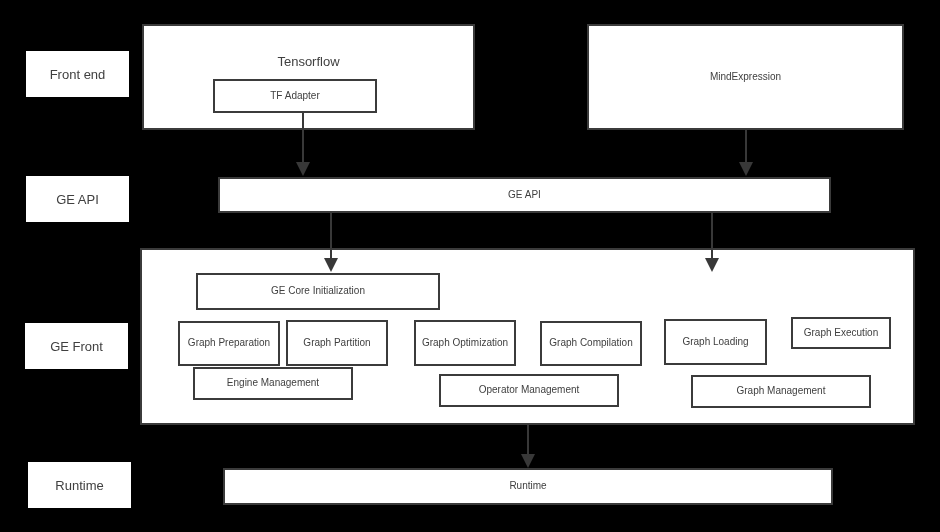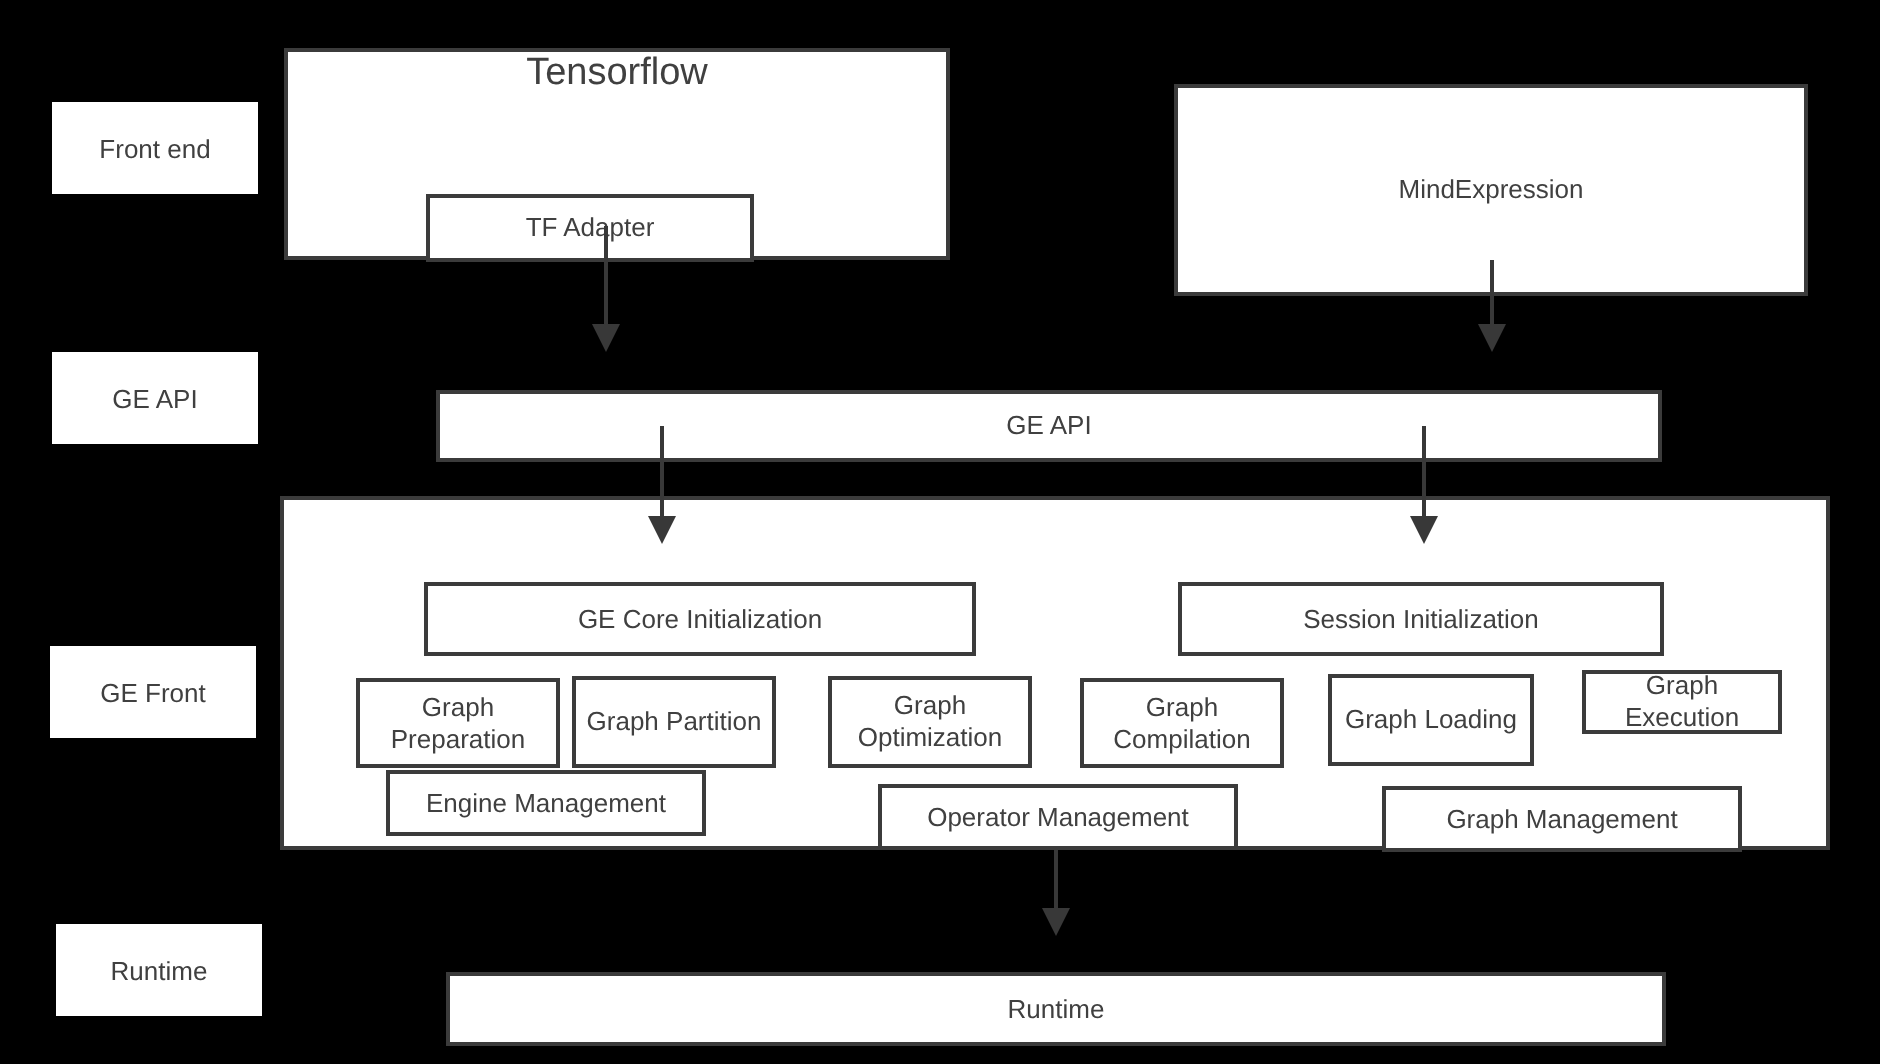--- a/index.html
+++ b/index.html
@@ -7,29 +7,29 @@
     width: 940px; height: 532px;
     position: relative;
     background: var(--background, #000);
     font-family: "Liberation Sans", sans-serif;
     color: var(--text, #404040);
     overflow: hidden;
   }
   .abs { position: absolute; box-sizing: border-box; }
   .panel { background: var(--box_fill, #fff); border: 2px solid var(--border, #3b3b3b); }
   .center { display: flex; align-items: center; justify-content: center; text-align: center; }
-  .lbl { font-size: 13px; line-height: 1.22; margin-top: 18px; }
+  .lbl { font-size: 10px; line-height: 1.22; }
   .rowlabel {
     position: absolute; box-sizing: border-box;
     width: 103px; height: 46px;
     background: var(--box_fill, #fff);
     display: flex; align-items: center; justify-content: center;
     font-size: 13px;
   }
-  .tf-title { text-align: center; font-size: 19px; }
+  .tf-title { text-align: center; margin-top: 28px; font-size: 13px; }
   .arrow {
     position: absolute; width: 14px;
     display: flex; flex-direction: column; align-items: center;
   }
   .arrow-line { width: 2px; flex: 1; background: var(--arrow, #383838); }
   .arrow-head {
     width: 0; height: 0;
     border-left: 7px solid transparent;
     border-right: 7px solid transparent;
     border-top: 14px solid var(--arrow, #383838);
@@ -46,22 +46,21 @@
 <div class="abs panel" style="left:142px; top:24px; width:333px; height:106px">
   <div class="tf-title">Tensorflow</div>
   <div class="abs panel center lbl" style="left:69px; top:53px; width:164px; height:34px">TF Adapter</div>
 </div>
 
 <div class="abs panel center lbl" style="left:587px; top:24px; width:317px; height:106px">MindExpression</div>
 
 <div class="abs panel center lbl" style="left:218px; top:177px; width:613px; height:36px">GE API</div>
 
 <div class="abs panel" style="left:140px; top:248px; width:775px; height:177px">
-  <div class="abs panel center lbl" style="left:70px;  top:23px;  width:276px; height:37px">GE Core Initialization</div>
-  <div class="abs panel center lbl" style="left:447px; top:23px;  width:243px; height:37px">Session Initialization</div>
+  <div class="abs panel center lbl" style="left:54px;  top:23px;  width:244px; height:37px">GE Core Initialization</div>
 
   <div class="abs panel center lbl" style="left:36px;  top:71px; width:102px; height:45px">Graph Preparation</div>
   <div class="abs panel center lbl" style="left:144px; top:70px; width:102px; height:46px">Graph Partition</div>
   <div class="abs panel center lbl" style="left:272px; top:70px; width:102px; height:46px">Graph Optimization</div>
   <div class="abs panel center lbl" style="left:398px; top:71px; width:102px; height:45px">Graph Compilation</div>
   <div class="abs panel center lbl" style="left:522px; top:69px; width:103px; height:46px">Graph Loading</div>
   <div class="abs panel center lbl" style="left:649px; top:67px; width:100px; height:32px">Graph Execution</div>
 
   <div class="abs panel center lbl" style="left:51px;  top:117px; width:160px; height:33px">Engine Management</div>
   <div class="abs panel center lbl" style="left:297px; top:124px; width:180px; height:33px">Operator Management</div>

